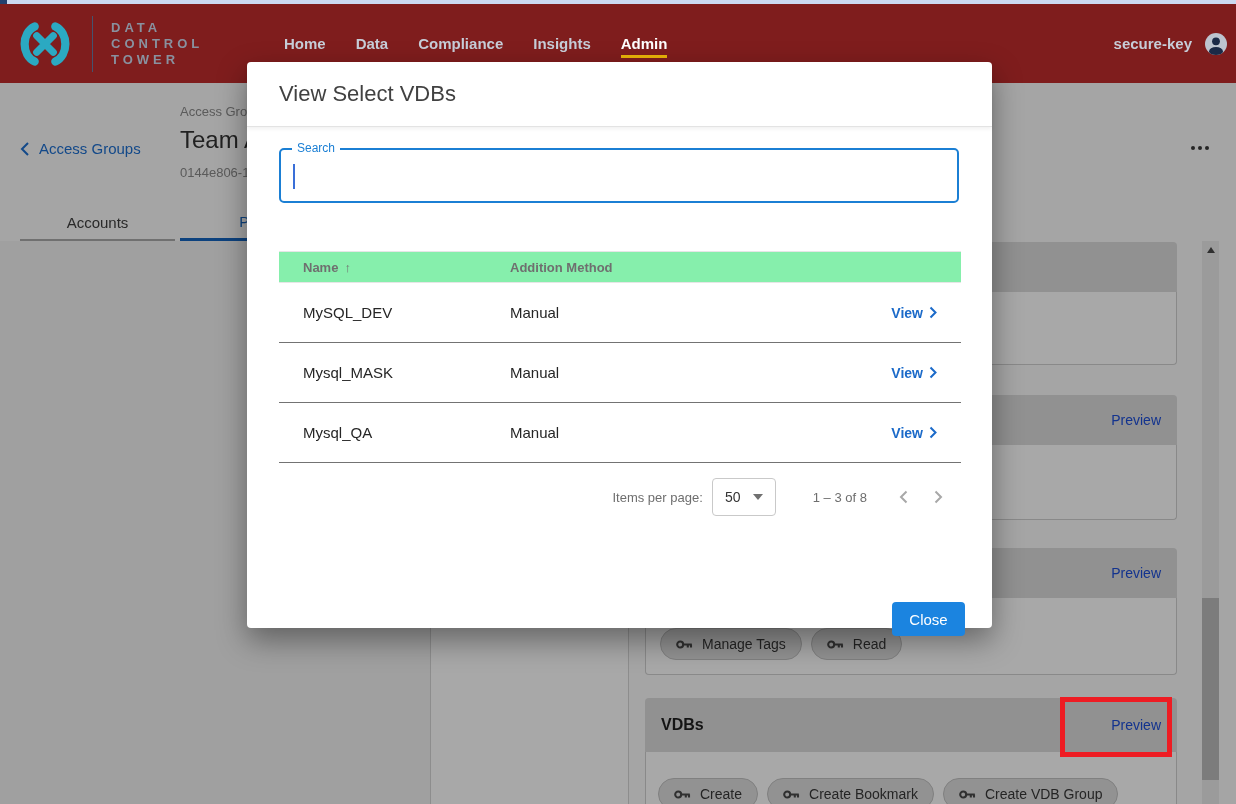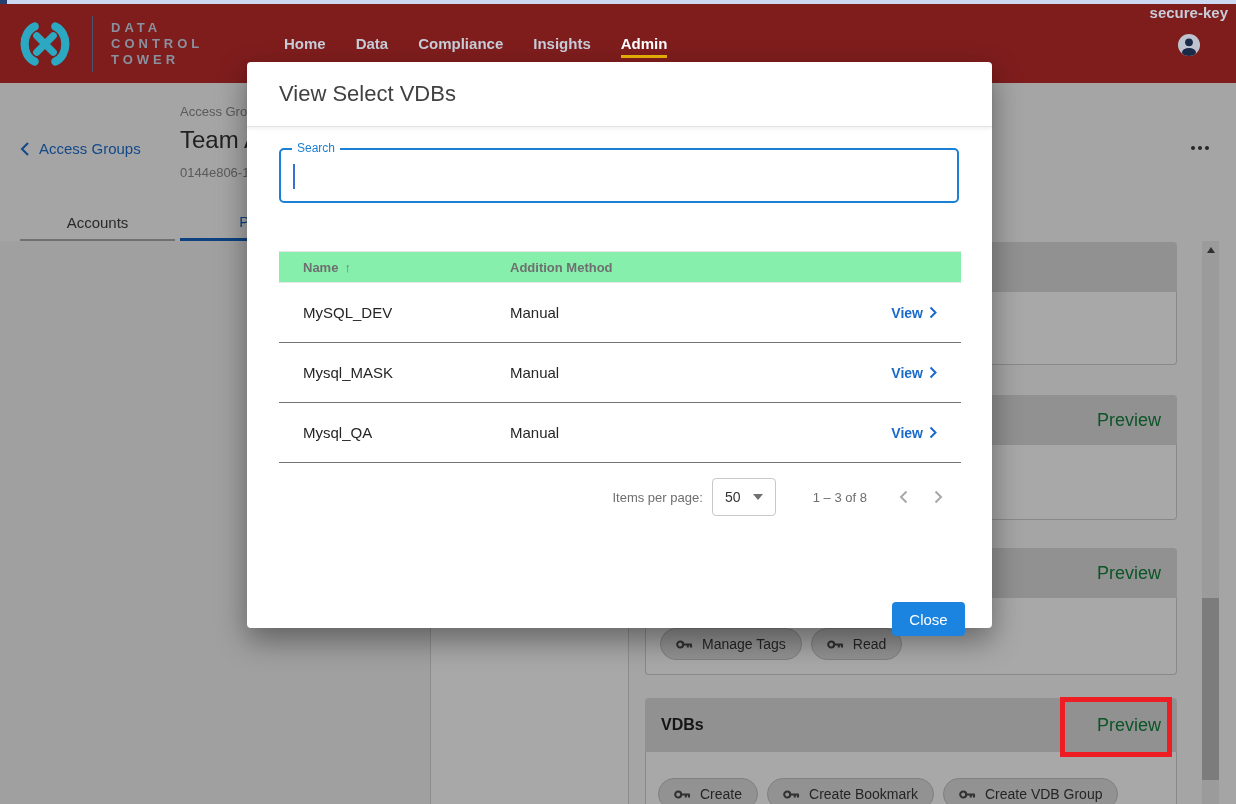--- a/index.html
+++ b/index.html
@@ -10,21 +10,21 @@
   .top-strip{position:absolute;left:0;top:0;width:1236px;height:4px;background:#ccd9f1;z-index:5;}
   .top-strip-left{position:absolute;left:0;top:0;width:7px;height:4px;background:#23406e;}
   .navbar{position:absolute;left:0;top:4px;width:1236px;height:79px;background:#7f1d1d;z-index:5;}
   .brand{position:absolute;left:12px;top:0;height:79px;display:flex;align-items:center;}
   .brand-divider{width:1px;height:56px;background:#46536d;margin:0 18px 0 14px;}
   .brand-text{display:flex;flex-direction:column;gap:1px;}
   .brand-line{font-size:13px;font-weight:700;letter-spacing:4px;color:#89919f;line-height:15px;}
   .nav-menu{position:absolute;left:284px;top:0;height:79px;display:flex;align-items:center;gap:30px;}
   .nav-item{font-size:15px;font-weight:700;color:#c7cdd8;cursor:pointer;padding:6px 0;}
   .nav-item.active{color:#ffffff;border-bottom:3px solid #eab308;padding-bottom:3px;}
-  .nav-user{position:absolute;right:8px;top:0;height:79px;display:flex;align-items:center;gap:12px;flex-direction:column;}
+  .nav-user{position:absolute;right:8px;top:0;height:79px;display:flex;align-items:center;gap:12px;}
   .nav-user-name{font-size:15px;font-weight:700;color:#c7cdd8;}
 
   
   .breadcrumb{position:absolute;left:180px;top:104px;font-size:13px;color:#8a8a8a;white-space:nowrap;}
   .back-link{position:absolute;left:20px;top:140px;display:flex;align-items:center;gap:9px;
              font-size:15px;color:#1d6fd1;cursor:pointer;}
   .page-title{position:absolute;left:180px;top:126px;font-size:24px;color:#333;white-space:nowrap;}
   .entity-id{position:absolute;left:180px;top:165px;font-size:13px;color:#8a8a8a;white-space:nowrap;}
   .more-dots{position:absolute;left:1191px;top:146px;display:flex;gap:3px;cursor:pointer;}
   .more-dots i{width:4px;height:4px;border-radius:50%;background:#3a3a3a;}
@@ -38,21 +38,21 @@
   .mid-panel{position:absolute;left:431px;top:241px;width:198px;height:563px;background:#ffffff;
              border-right:1px solid #d6d6d6;box-sizing:border-box;}
 
   
   .card{position:absolute;left:645px;width:532px;box-sizing:border-box;}
   .card-header{height:50px;background:#dcdcdc;border-radius:4px 4px 0 0;display:flex;
                align-items:center;justify-content:space-between;padding:0 16px;box-sizing:border-box;}
   .card-body{background:#ffffff;border:1px solid #d0d0d0;border-top:none;border-radius:0 0 4px 4px;
              box-sizing:border-box;}
   .card-title{font-size:16px;font-weight:700;color:#1f1f1f;}
-  .preview-link{font-size:18px;color:#15803d;cursor:pointer;}
+  .preview-link{font-size:14px;color:#1d4ed8;cursor:pointer;}
   .chip-row{display:flex;gap:9px;flex-wrap:wrap;}
   .chip{display:inline-flex;align-items:center;gap:9px;height:30px;padding:0 15px;border-radius:16px;
         background:#dedede;border:1px solid #c2c2c2;font-size:14px;color:#383838;cursor:pointer;}
 
   
   .scrollbar{position:absolute;left:1202px;top:241px;width:17px;height:563px;background:#ececec;}
   .scroll-up{height:17px;display:flex;align-items:center;justify-content:center;cursor:pointer;}
   .scroll-up i{width:0;height:0;border-left:4px solid transparent;border-right:4px solid transparent;
                border-bottom:6px solid #4a4a4a;}
   .scroll-thumb{position:absolute;left:0;top:357px;width:17px;height:182px;background:#bdbdbd;cursor:pointer;}

